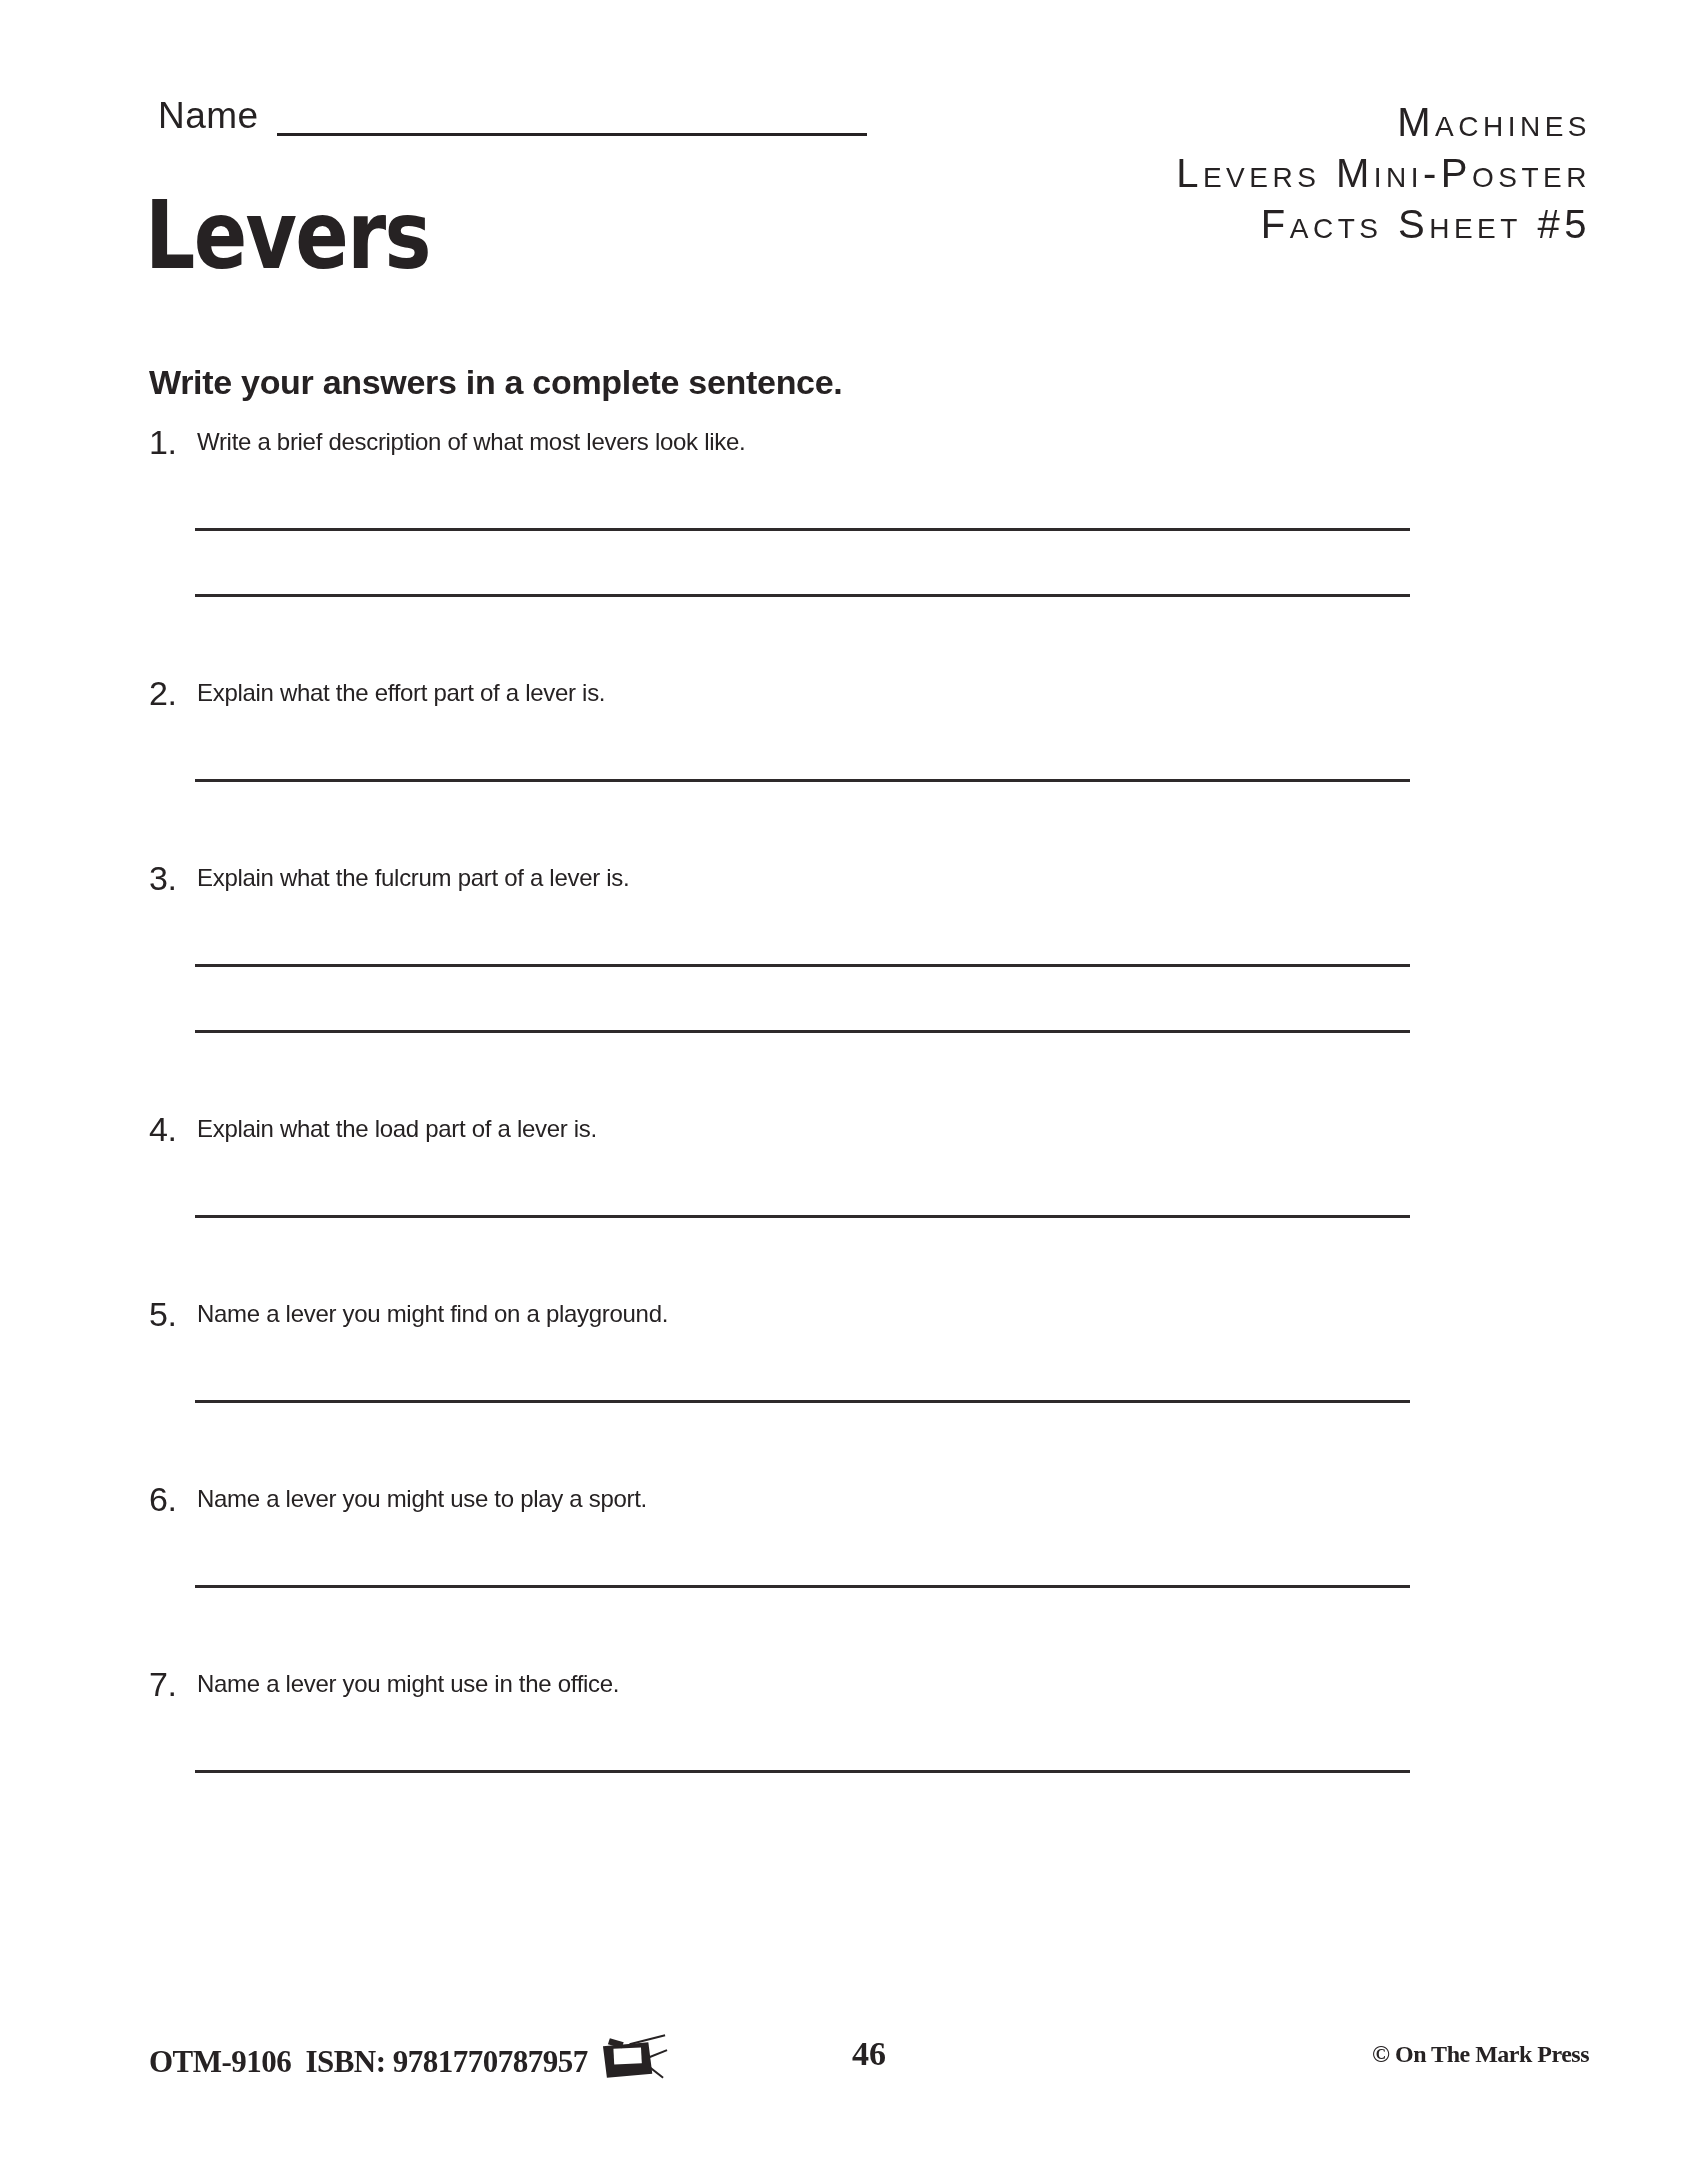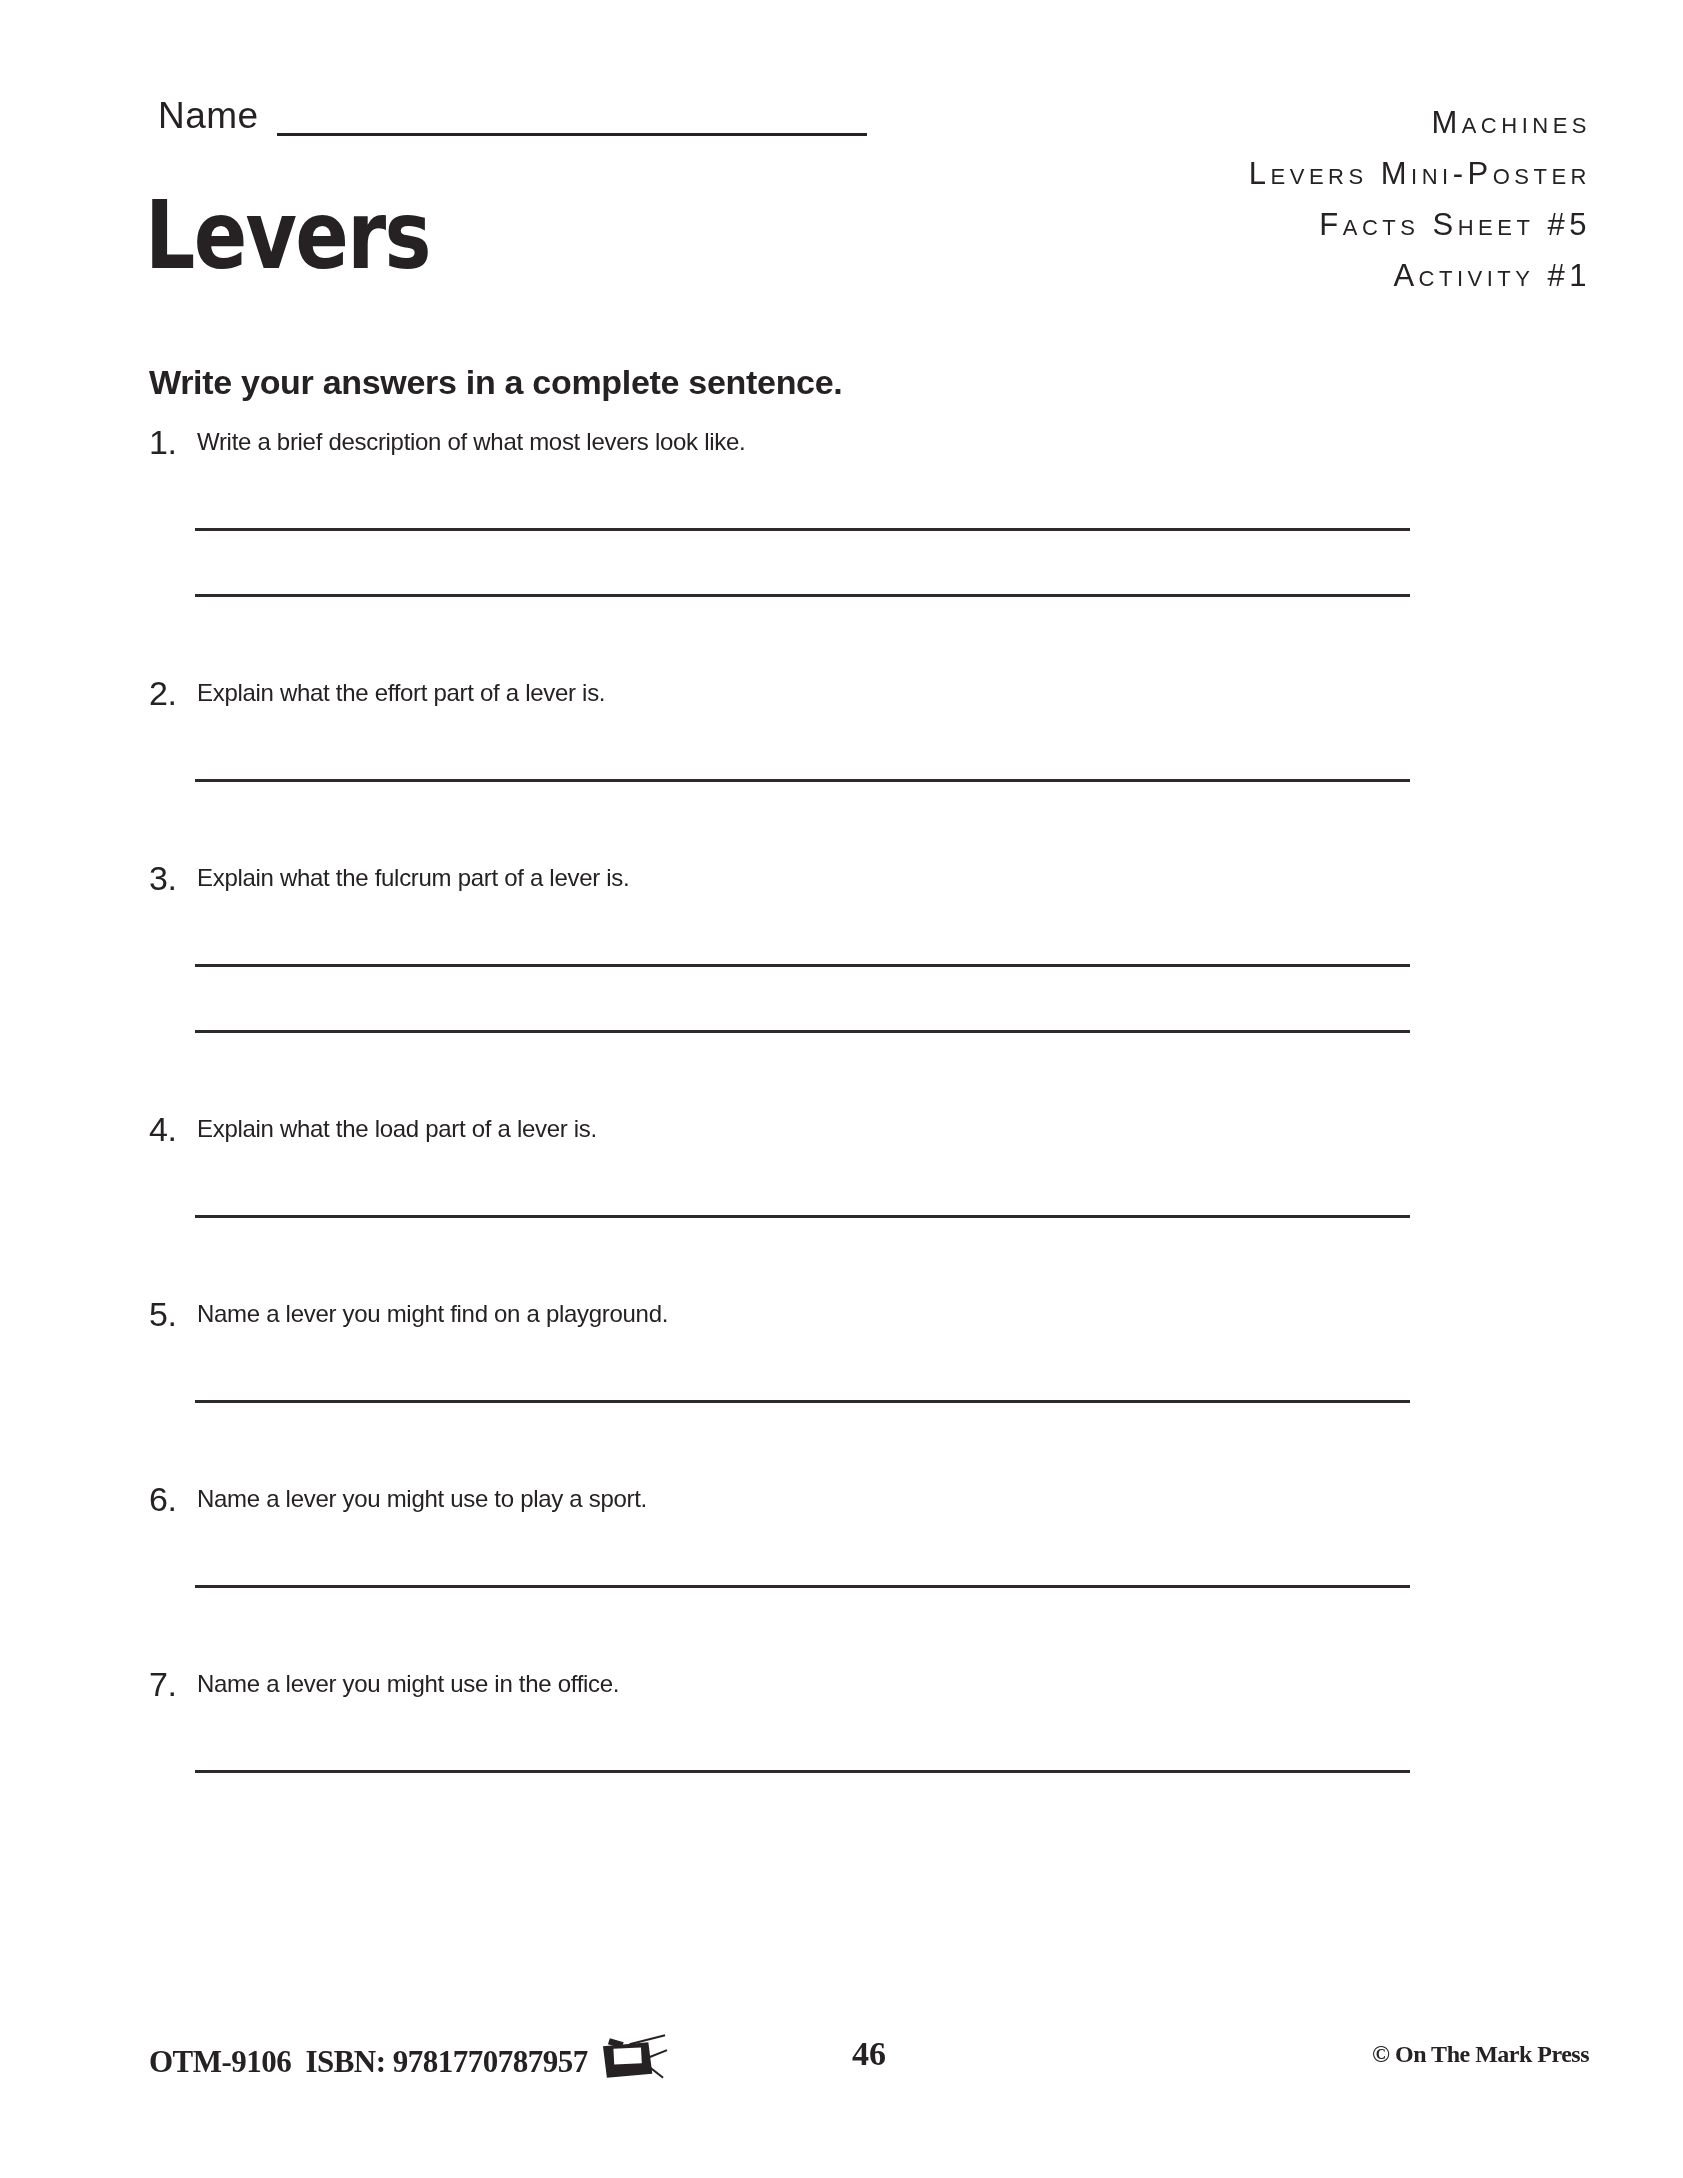--- a/index.html
+++ b/index.html
@@ -42,21 +42,21 @@
     margin-left:18px;
   }
 
   .header-block{
     position:absolute;
     top:97px;
     right:92px;
     text-align:right;
   }
   .header-line{
-    font-size:31px;
+    font-size:40px;
     font-weight:500;
     font-variant:small-caps;
     letter-spacing:4.5px;
     line-height:51px;
     white-space:nowrap;
   }
 
   
   .title{
     position:absolute;
@@ -150,21 +150,20 @@
 
   <div class="name-block">
     <span class="name-label">Name</span>
     <span class="name-line"></span>
   </div>
 
   <div class="header-block">
     <div class="header-line">Machines</div>
     <div class="header-line">Levers Mini-Poster</div>
     <div class="header-line">Facts Sheet #5</div>
-    <div class="header-line">Activity #1</div>
   </div>
 
   <h1 class="title">Levers</h1>
 
   <div class="content">
     <p class="instruction">Write your answers in a complete sentence.</p>
     <div id="questions">
   <div class="q-group">
     <div class="q-row">
       <span class="q-num">1.</span>

